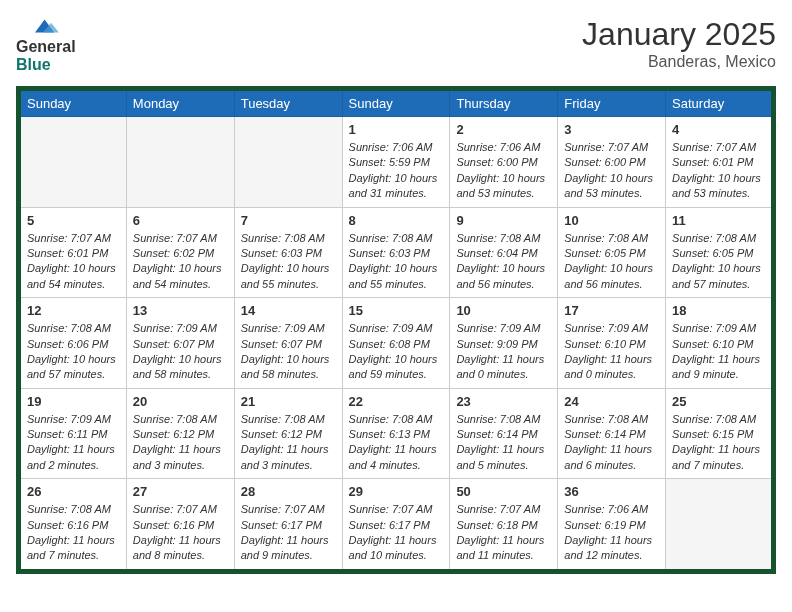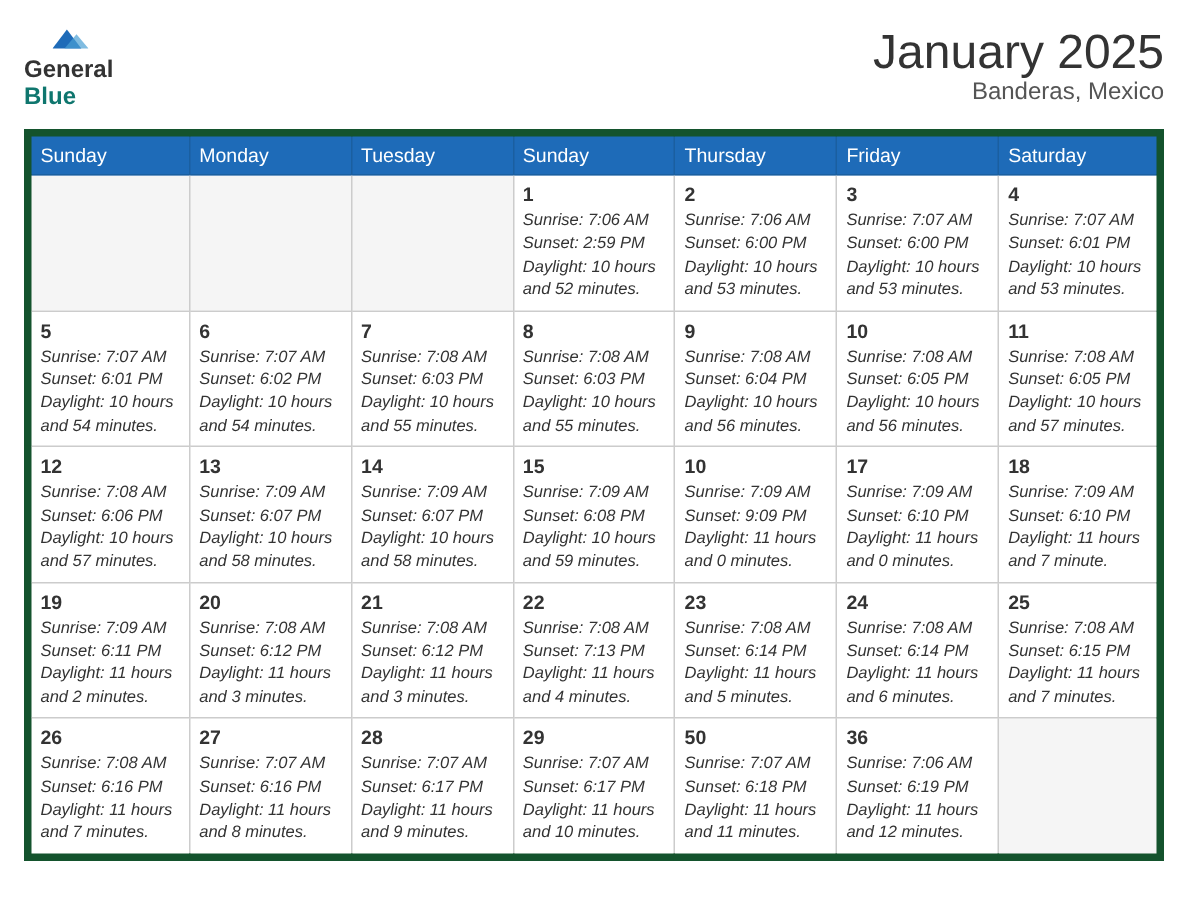--- a/index.html
+++ b/index.html
@@ -115,22 +115,22 @@
   </thead>
   <tbody id="calendar-body">
   <tr>
         <td class="empty"></td>
         <td class="empty"></td>
         <td class="empty"></td>
         <td>
           <span class="day-number">1</span>
           <div class="day-info">
             <div>Sunrise: 7:06 AM</div>
-            <div>Sunset: 2:59 PM</div>
-            <div>Daylight: 10 hours and 52 minutes.</div>
+            <div>Sunset: 5:59 PM</div>
+            <div>Daylight: 10 hours and 31 minutes.</div>
           </div>
         </td>
         <td>
           <span class="day-number">2</span>
           <div class="day-info">
             <div>Sunrise: 7:06 AM</div>
             <div>Sunset: 6:00 PM</div>
             <div>Daylight: 10 hours and 53 minutes.</div>
           </div>
         </td>
@@ -256,21 +256,21 @@
             <div>Sunrise: 7:09 AM</div>
             <div>Sunset: 6:10 PM</div>
             <div>Daylight: 11 hours and 0 minutes.</div>
           </div>
         </td>
         <td>
           <span class="day-number">18</span>
           <div class="day-info">
             <div>Sunrise: 7:09 AM</div>
             <div>Sunset: 6:10 PM</div>
-            <div>Daylight: 11 hours and 7 minute.</div>
+            <div>Daylight: 11 hours and 9 minute.</div>
           </div>
         </td>
       </tr>
       <tr>
         <td>
           <span class="day-number">19</span>
           <div class="day-info">
             <div>Sunrise: 7:09 AM</div>
             <div>Sunset: 6:11 PM</div>
             <div>Daylight: 11 hours and 2 minutes.</div>
@@ -289,21 +289,21 @@
           <div class="day-info">
             <div>Sunrise: 7:08 AM</div>
             <div>Sunset: 6:12 PM</div>
             <div>Daylight: 11 hours and 3 minutes.</div>
           </div>
         </td>
         <td>
           <span class="day-number">22</span>
           <div class="day-info">
             <div>Sunrise: 7:08 AM</div>
-            <div>Sunset: 7:13 PM</div>
+            <div>Sunset: 6:13 PM</div>
             <div>Daylight: 11 hours and 4 minutes.</div>
           </div>
         </td>
         <td>
           <span class="day-number">23</span>
           <div class="day-info">
             <div>Sunrise: 7:08 AM</div>
             <div>Sunset: 6:14 PM</div>
             <div>Daylight: 11 hours and 5 minutes.</div>
           </div>

